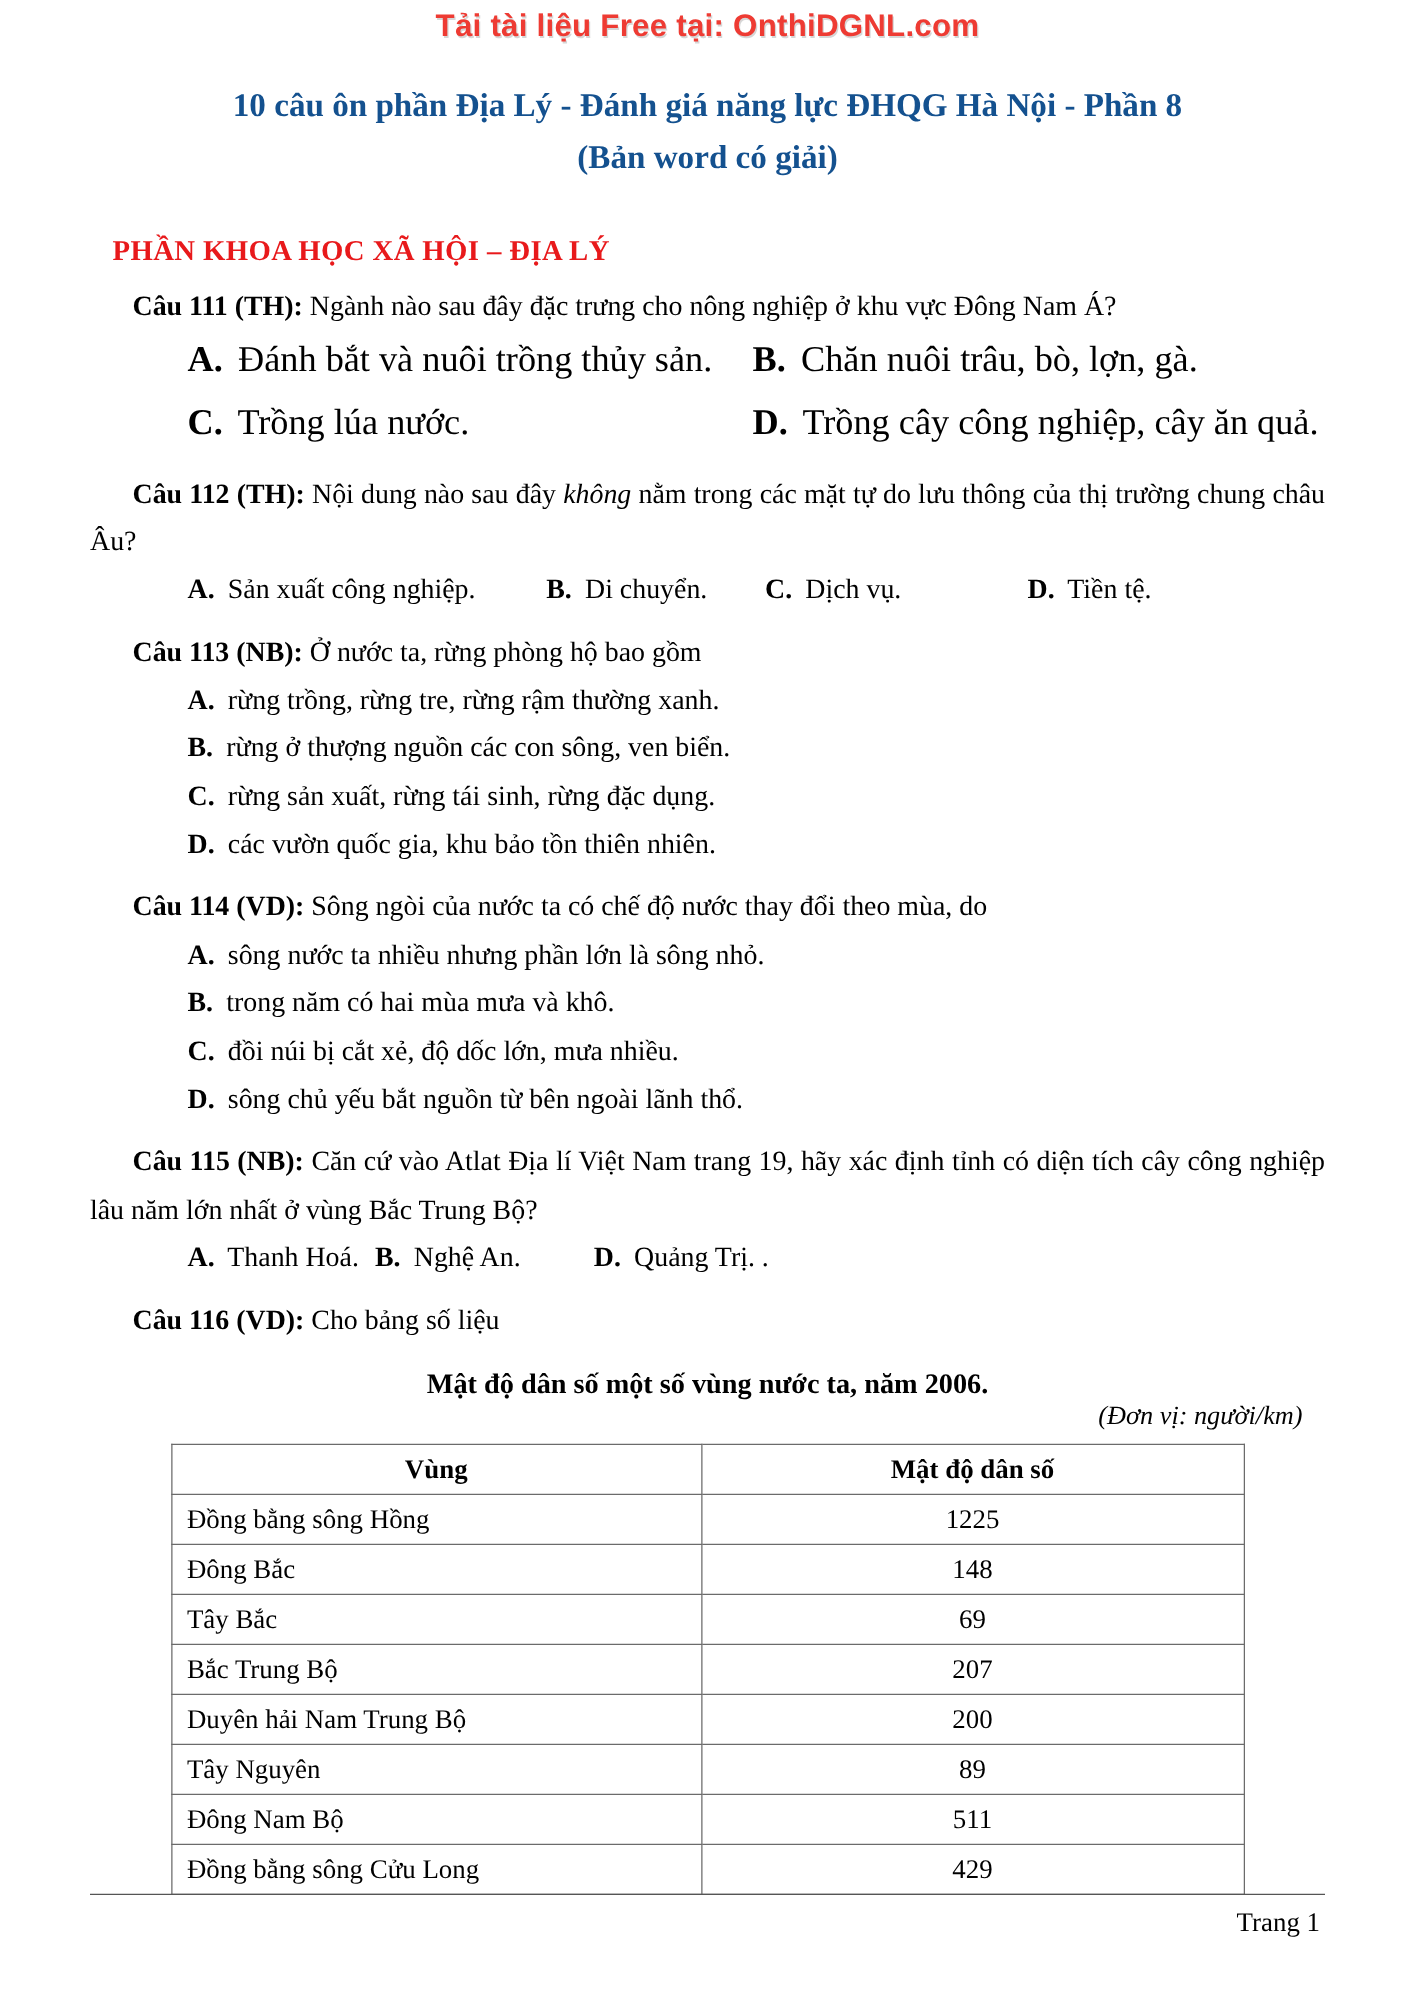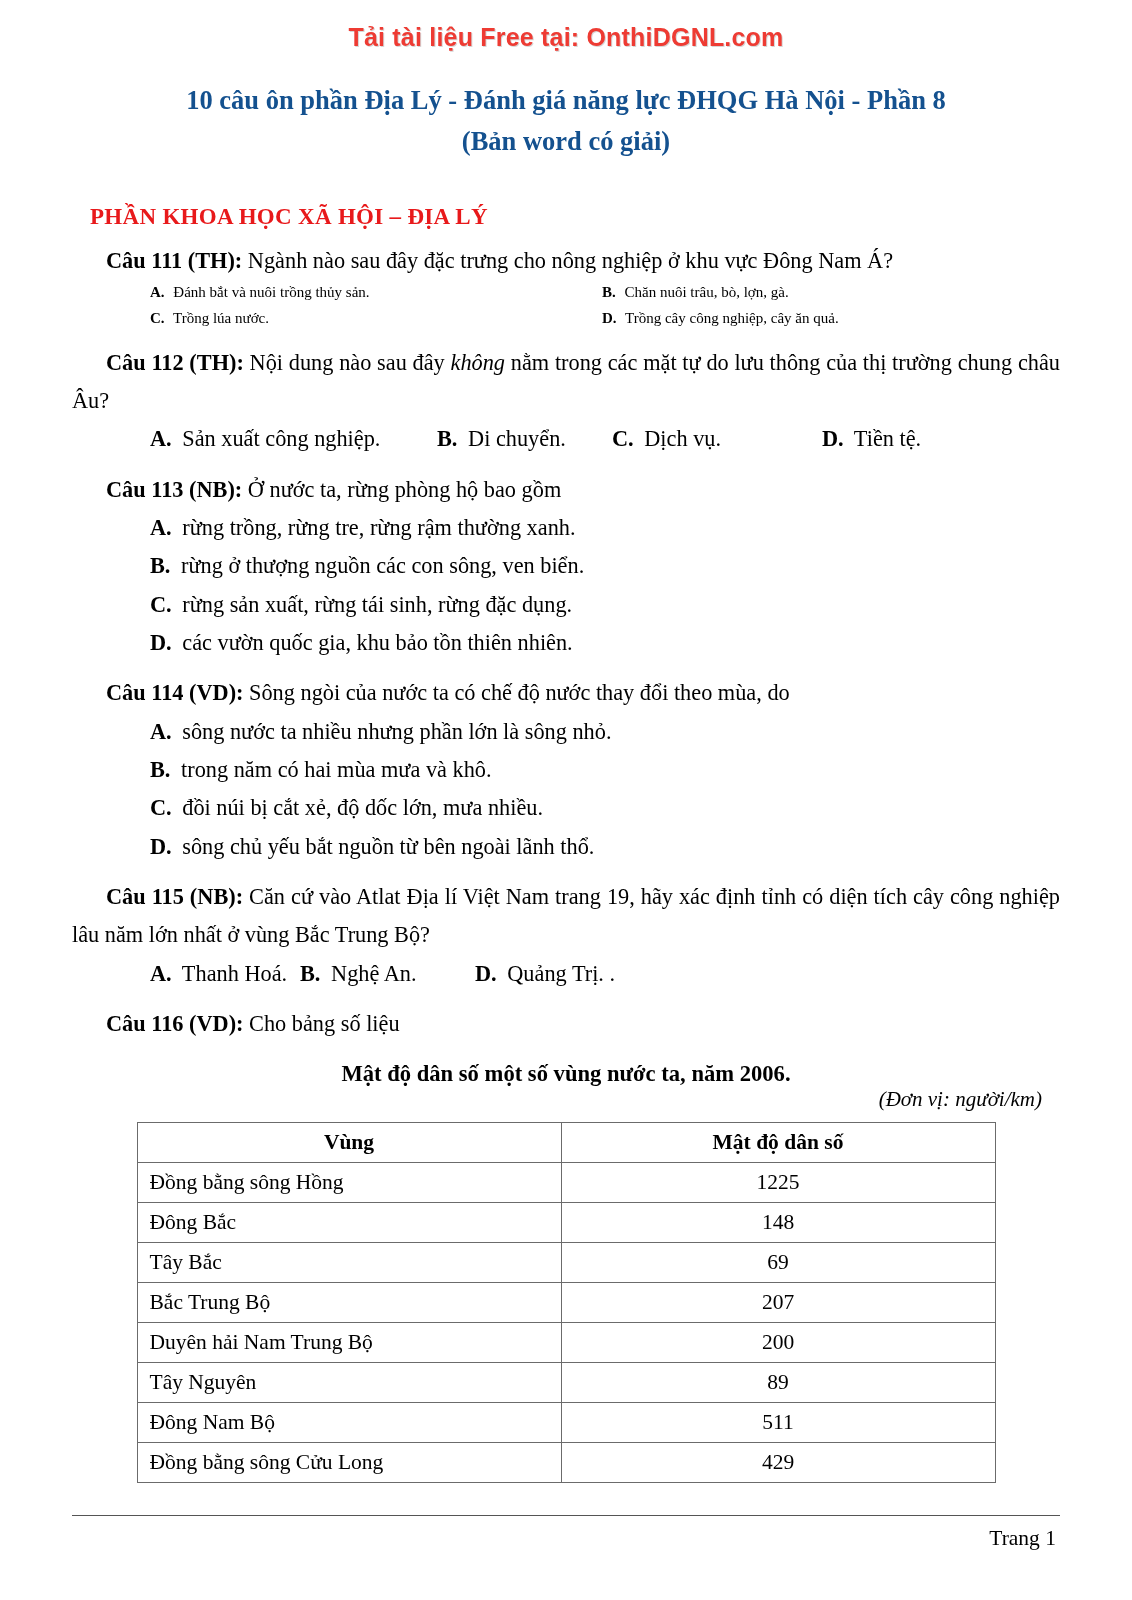--- a/index.html
+++ b/index.html
@@ -13,21 +13,21 @@
     font-family: "Liberation Serif", "DejaVu Serif", serif;
     color: #000000;
     position: relative;
     overflow: hidden;
   }
   .page {
     width: 1132px;
     height: 1600px;
     position: relative;
     box-sizing: border-box;
-    padding: 16px 72px;
+    padding: 0 72px;
   }
 
   
   .banner {
     text-align: center;
     font-family: "Liberation Sans", "DejaVu Sans", sans-serif;
     font-weight: bold;
     font-size: 25px;
     color: #ee3b33;
     letter-spacing: 0.2px;
@@ -65,21 +65,21 @@
     line-height: 1.72;
     text-indent: 34px;
     text-align: justify;
   }
   .q-stem.nojustify { text-align: left; }
   .q-label { font-weight: bold; font-family: Liberation Serif, serif; }
   .ital { font-style: italic; }
 
   .opt-row {
     display: flex;
-    font-size: 15px;
+    font-size: 29px;
     line-height: 1.72;
     padding-left: 78px;
     align-items: center;
   }
   .opt-stack {
     font-size: 22.3px;
     line-height: 1.72;
     padding-left: 78px;
   }
   .opt-letter { font-weight: bold; padding-right: 5px; }

